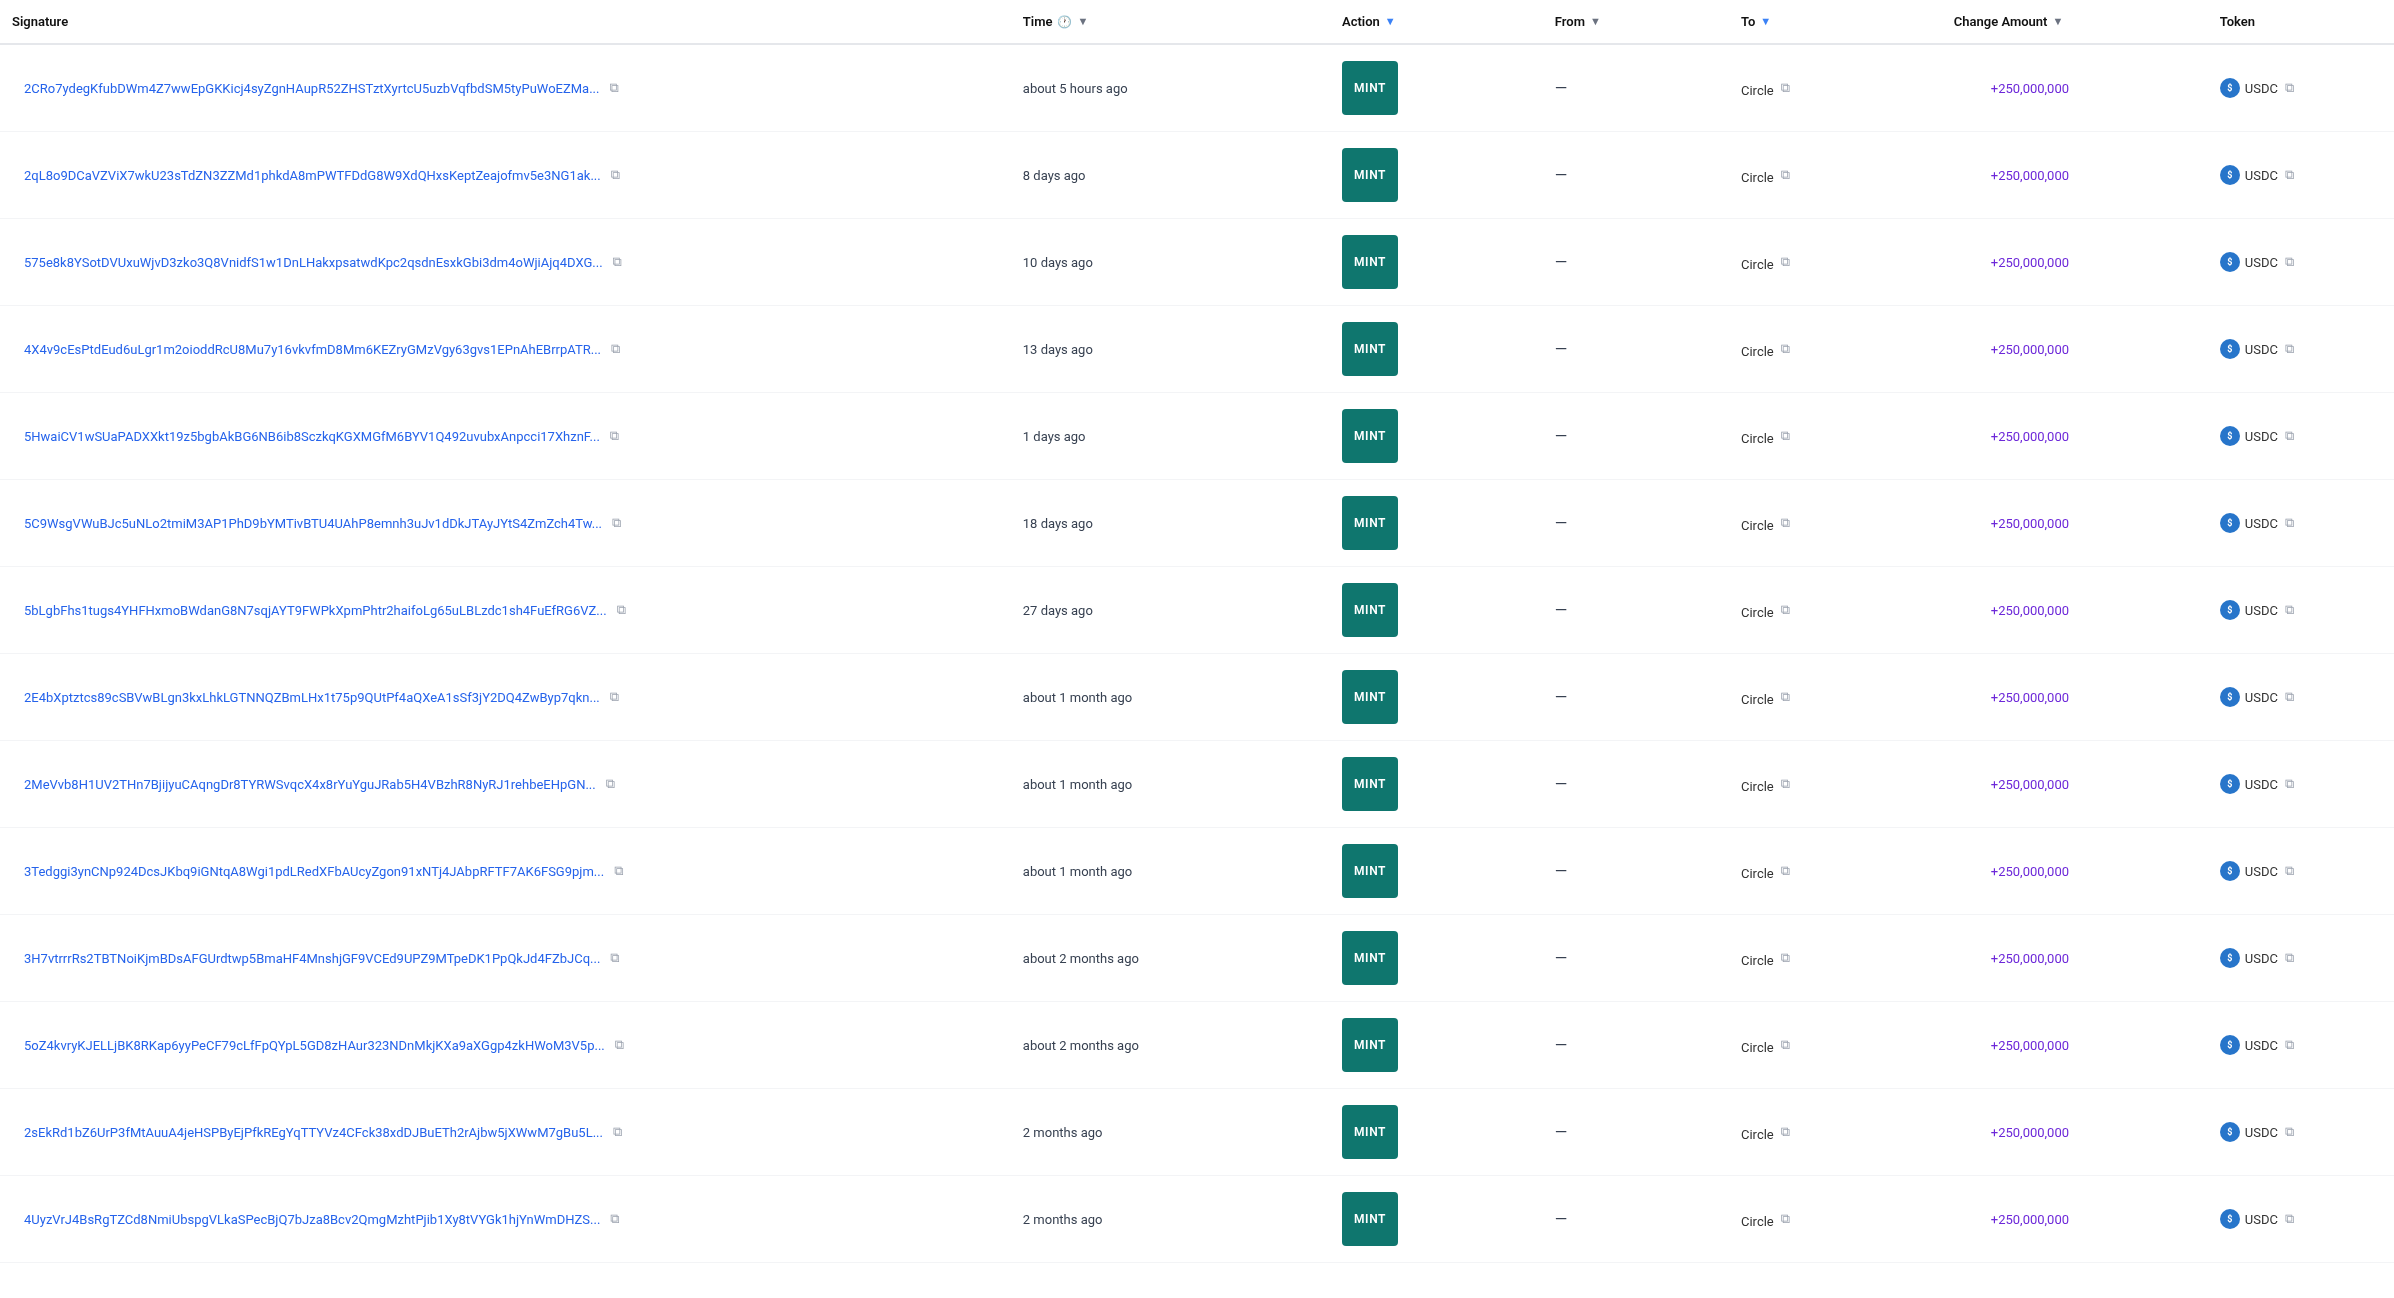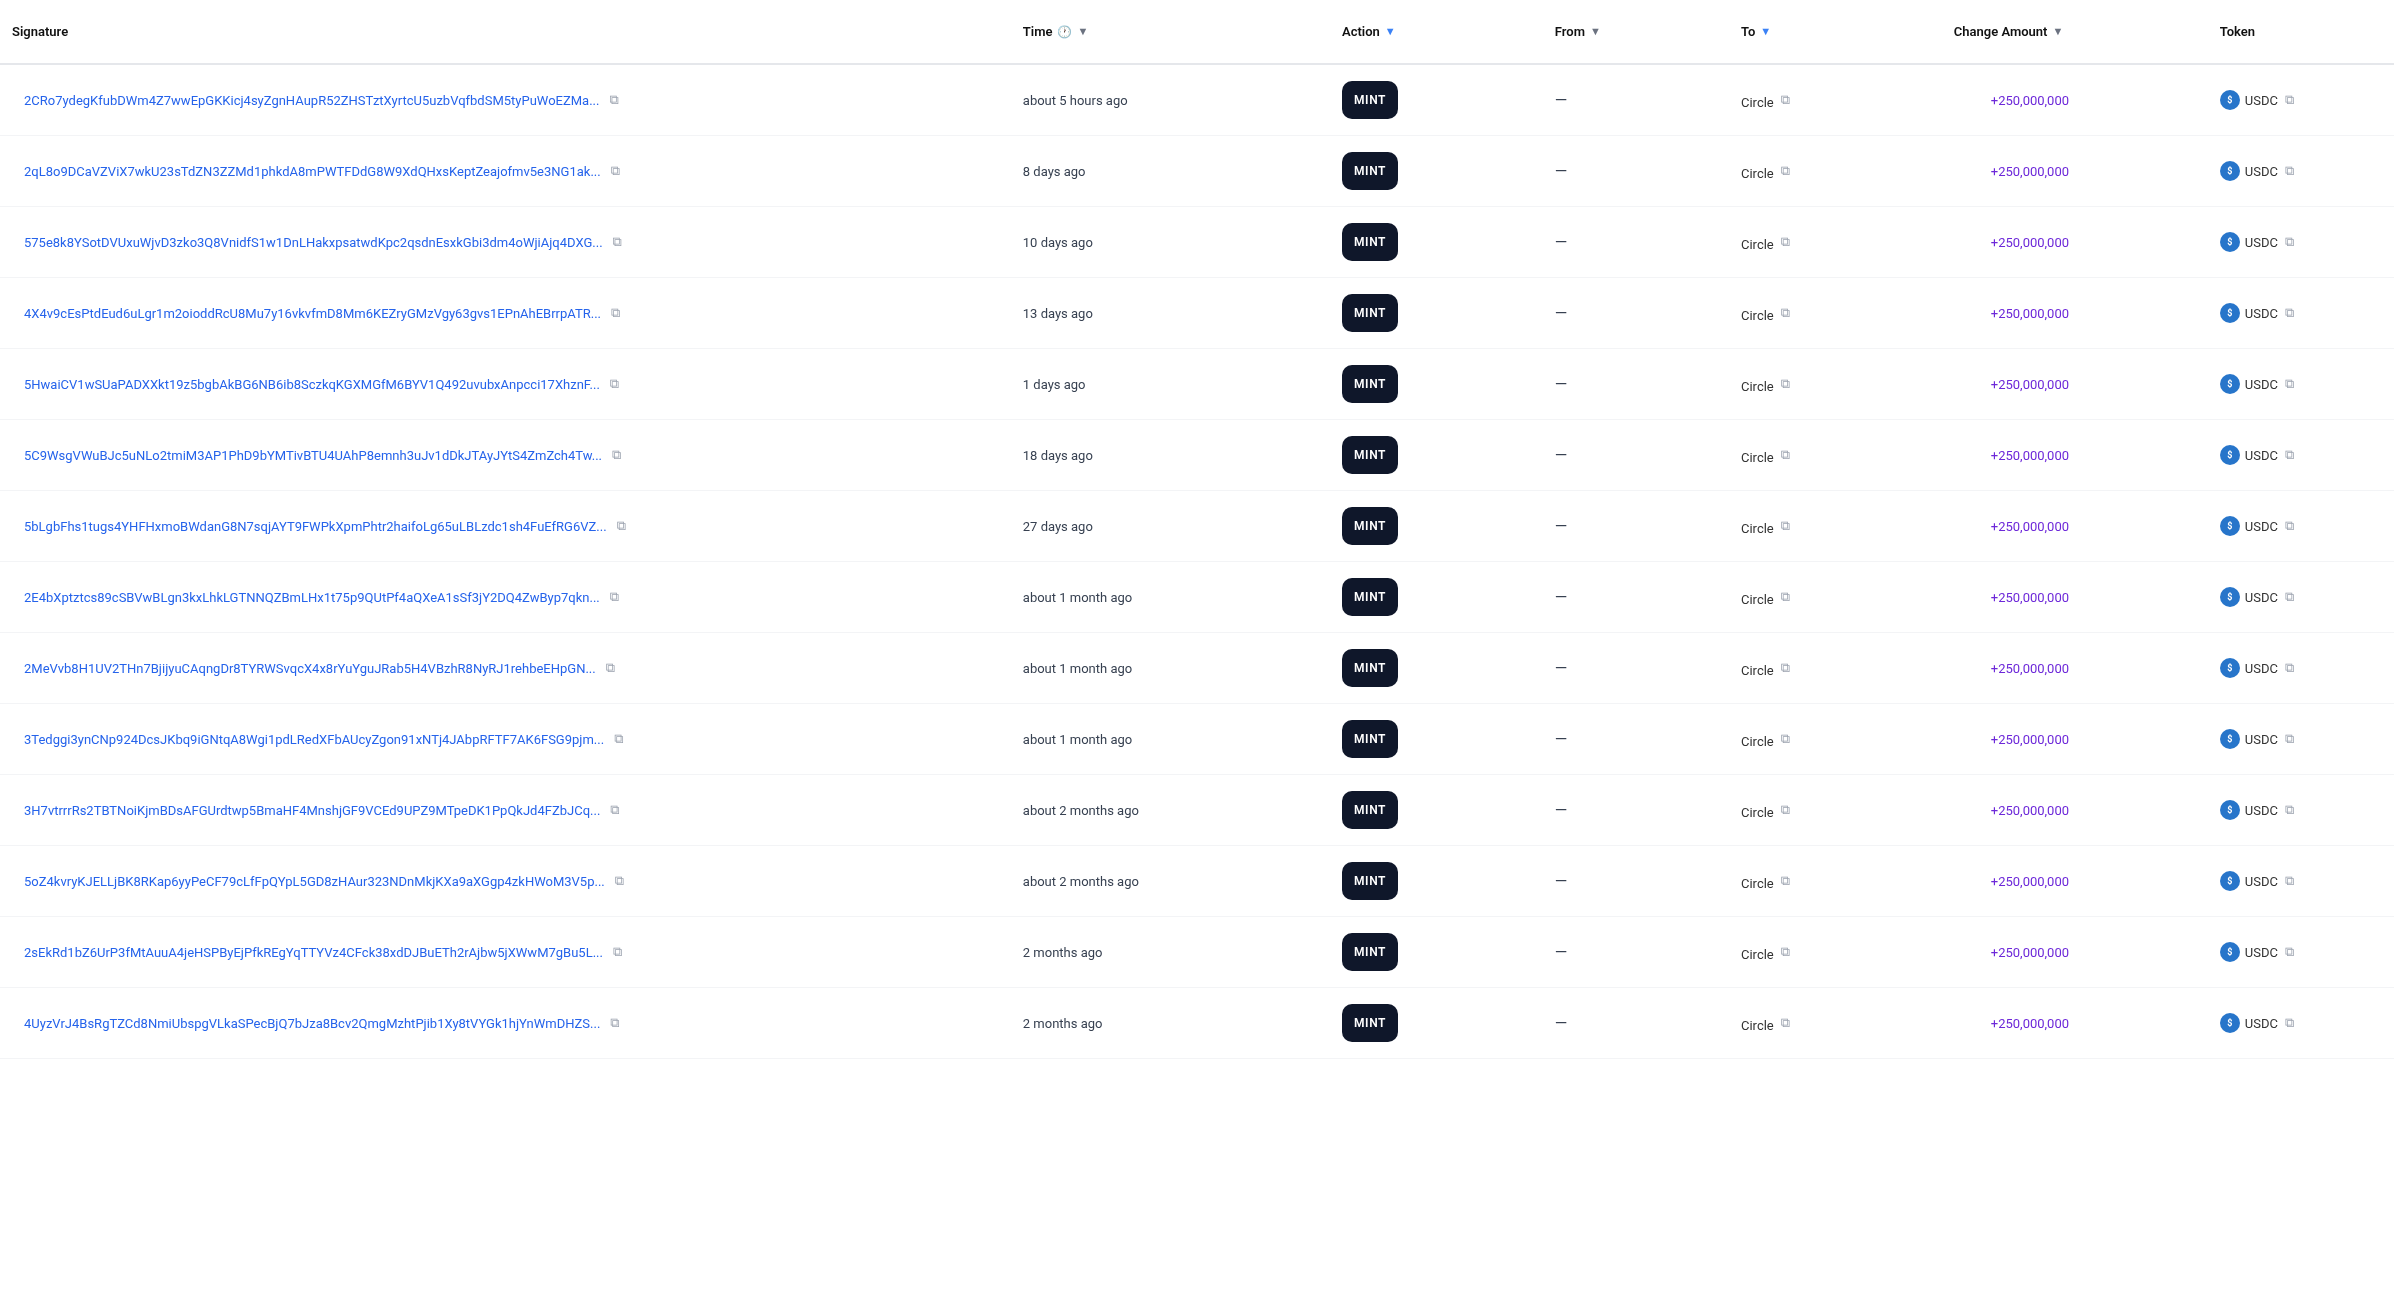--- a/index.html
+++ b/index.html
@@ -15,21 +15,21 @@
     }
     table {
       width: 100%;
       border-collapse: collapse;
       table-layout: fixed;
     }
     thead tr {
       border-bottom: 2px solid #e5e7eb;
     }
     th {
-      padding: 24px 12px;
+      padding: 14px 12px;
       text-align: left;
       font-weight: 600;
       font-size: 13px;
       color: #111;
       white-space: nowrap;
       background: #fff;
     }
     th .th-inner {
       display: flex;
       align-items: center;
@@ -92,24 +92,24 @@
     .copy-btn {
       flex-shrink: 0;
       background: none;
       border: none;
       cursor: pointer;
       color: #9ca3af;
       font-size: 13px;
       padding: 2px;
     }
     .mint-badge {
-      background: #0f172a;
+      background: #0f766e;
       color: #fff;
-      padding: 12px 12px;
-      border-radius: 10px;
+      padding: 20px 12px;
+      border-radius: 4px;
       font-size: 12px;
       font-weight: 600;
       letter-spacing: 0.05em;
       display: inline-block;
     }
     .dash {
       color: #374151;
       font-size: 16px;
     }
     .to-cell {

